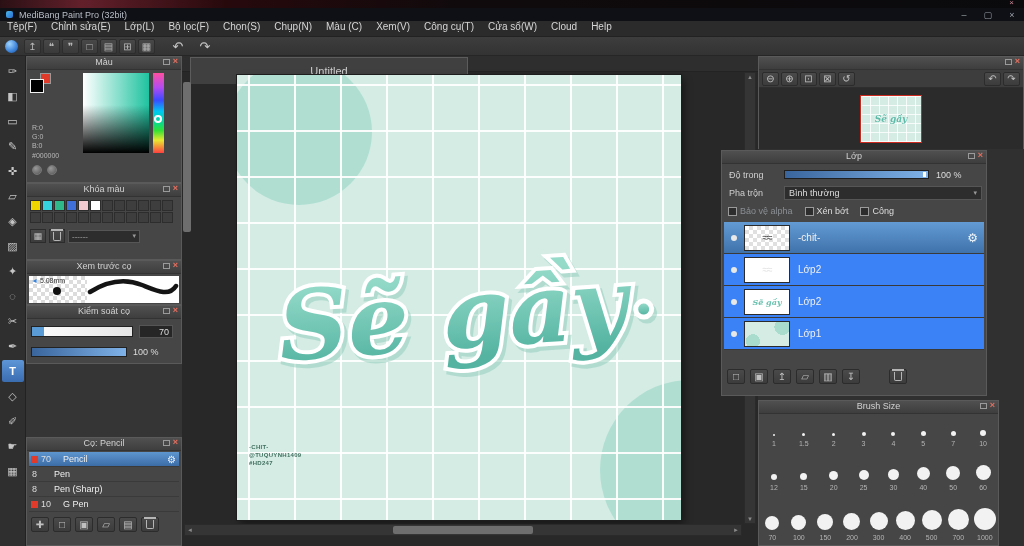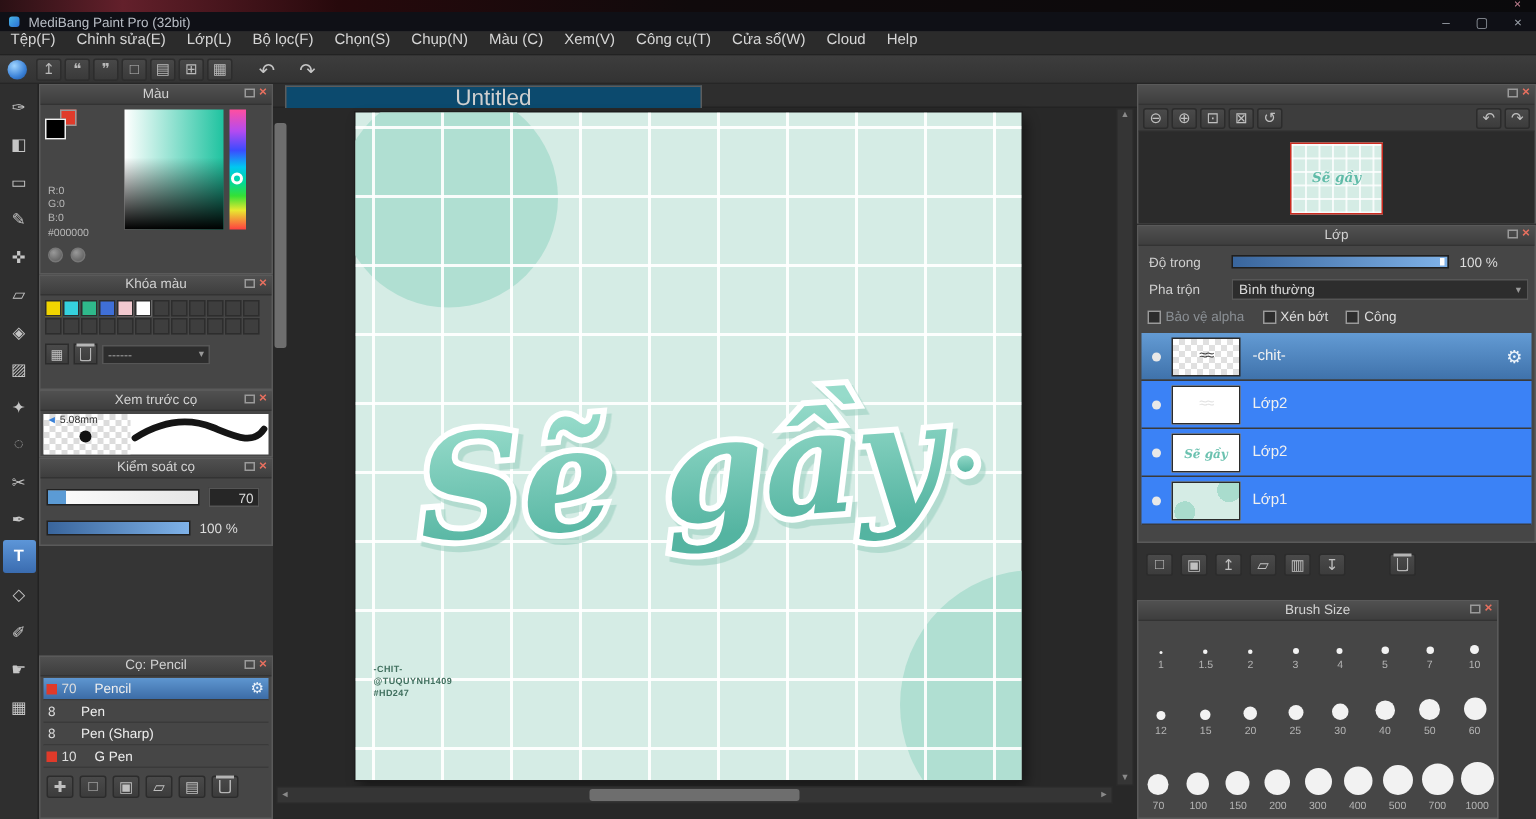--- a/index.html
+++ b/index.html
@@ -81,21 +81,21 @@
 .brow.sel{background:linear-gradient(#5e96d0,#3c6ca6)}
 .baccent{width:7px;height:7px;margin-left:2px;flex:none}
 .bnum{width:20px;padding-left:3px;font-size:9px;color:#ddd;flex:none}
 .bname{flex:1;padding-left:5px;font-size:9px;color:#eee;white-space:nowrap;overflow:hidden}
 .bgear{margin-right:3px;color:#eaf2fb;font-size:10px}
 #brush-toolbar{position:absolute;left:4px;top:66px;display:flex;gap:4px;align-items:center}
 .lbtn{width:18px;height:15px;display:inline-flex;align-items:center;justify-content:center;color:#c0c0c0;font-size:10px;background:linear-gradient(#4a4a4a,#3c3c3c);border:1px solid #2c2c2c;border-radius:2px}
 
 #canvas-area{left:182px;top:56px;width:576px;height:490px;background:#282828;overflow:hidden}
 #tabstrip{position:absolute;left:0;top:0;width:576px;height:16px;background:#2e2e2e;border-bottom:1px solid #232323}
-#doc-tab{position:absolute;left:8px;top:1px;width:278px;height:15px;background:#0c4a6e;color:#cfcfcf;font-size:15px;display:flex;align-items:center;justify-content:center;border:1px solid #5c5c5c;border-bottom:none}
+#doc-tab{position:absolute;left:8px;top:1px;width:278px;height:27px;background:#404040;color:#cfcfcf;font-size:11px;display:flex;align-items:center;justify-content:center;border:1px solid #5c5c5c;border-bottom:none}
 #artboard{position:absolute;left:55px;top:19px;width:444px;height:445px;overflow:hidden;box-shadow:0 0 0 1px #1d1d1d,3px 4px 8px rgba(0,0,0,.45)}
 .art-circle{position:absolute;border-radius:50%}
 #circle1{left:-11px;top:-16px;width:146px;height:146px}
 #circle2{left:363px;top:305px;width:180px;height:180px}
 #grid-overlay{position:absolute;inset:0;background-image:linear-gradient(to right,rgba(255,255,255,.92) 2px,rgba(255,255,255,0) 2px),linear-gradient(to bottom,rgba(255,255,255,.92) 2px,rgba(255,255,255,0) 2px);background-size:46px 46px;background-position:11px 9px}
 #art-svg{position:absolute;left:10px;top:145px;width:424px;height:200px;overflow:visible;filter:drop-shadow(3px 4px 0 rgba(150,205,190,.55))}
 #watermark{position:absolute;left:12px;top:368px;font-size:6px;line-height:8px;color:#41705f;font-weight:bold;letter-spacing:.3px}
 #vscroll{position:absolute;left:562px;top:16px;width:12px;height:452px;background:#353535;border:1px solid #2a2a2a}
 #vscroll .sarrow{position:absolute;left:2px;font-size:6px;color:#8a8a8a}
 #vup{top:1px}#vdown{bottom:1px}
@@ -107,21 +107,21 @@
 
 #navigator-panel{left:758px;top:56px;width:266px;height:93px}
 #nav-bar{height:18px;background:#3d3d3d;border-bottom:1px solid #2e2e2e;display:flex;align-items:center;padding:0 3px}
 #nav-left{display:flex;gap:2px}
 #nav-right{margin-left:auto;display:flex;gap:2px}
 .nbtn{width:17px;height:14px;display:inline-flex;align-items:center;justify-content:center;color:#c0c0c0;font-size:10px;background:linear-gradient(#4a4a4a,#3c3c3c);border:1px solid #2c2c2c;border-radius:2px}
 #nav-thumb-area{height:61px;background:#2b2b2b;display:flex;align-items:center;justify-content:center}
 #nav-thumb{width:62px;height:48px;border:1px solid #cc2a1f;background:#d5ece5;position:relative;display:flex;align-items:center;justify-content:center;background-image:linear-gradient(to right,rgba(255,255,255,.8) 1px,rgba(255,255,255,0) 1px),linear-gradient(to bottom,rgba(255,255,255,.8) 1px,rgba(255,255,255,0) 1px);background-size:9px 9px}
 #nav-thumb-text{font-family:"DejaVu Serif",serif;font-style:italic;font-weight:bold;font-size:9px;color:#60bba8;text-shadow:0 0 2px #fff}
 
-#layers-panel{left:758px;top:150px;width:266px;height:212px}
+#layers-panel{left:721px;top:150px;width:266px;height:246px}
 .llabel{position:absolute;left:7px;font-size:9px;color:#cfcfcf}
 #op-label{top:6px}#blend-label{top:24px}
 #op-slider{position:absolute;left:62px;top:6px;width:145px;height:9px;background:linear-gradient(90deg,#39659c,#7fb2e8);border:1px solid #1f1f1f}
 #op-slider::after{content:"";position:absolute;right:2px;top:1px;width:3px;height:5px;background:#fff}
 #op-val{position:absolute;left:214px;top:6px;font-size:9px;color:#ddd}
 #blend-select{position:absolute;left:62px;top:22px;width:198px;height:14px;background:#2d2d2d;border:1px solid #565656;display:flex;align-items:center;padding:0 4px;font-size:9px;color:#ddd}
 #blend-select .caret{margin-left:auto;color:#999;font-size:7px}
 #chk-row{position:absolute;left:6px;top:42px;display:flex;align-items:center}
 .chk{display:inline-flex;align-items:center;gap:3px;font-size:9px;color:#ddd;margin-right:12px}
 .chk.dim{color:#8a8f94}

